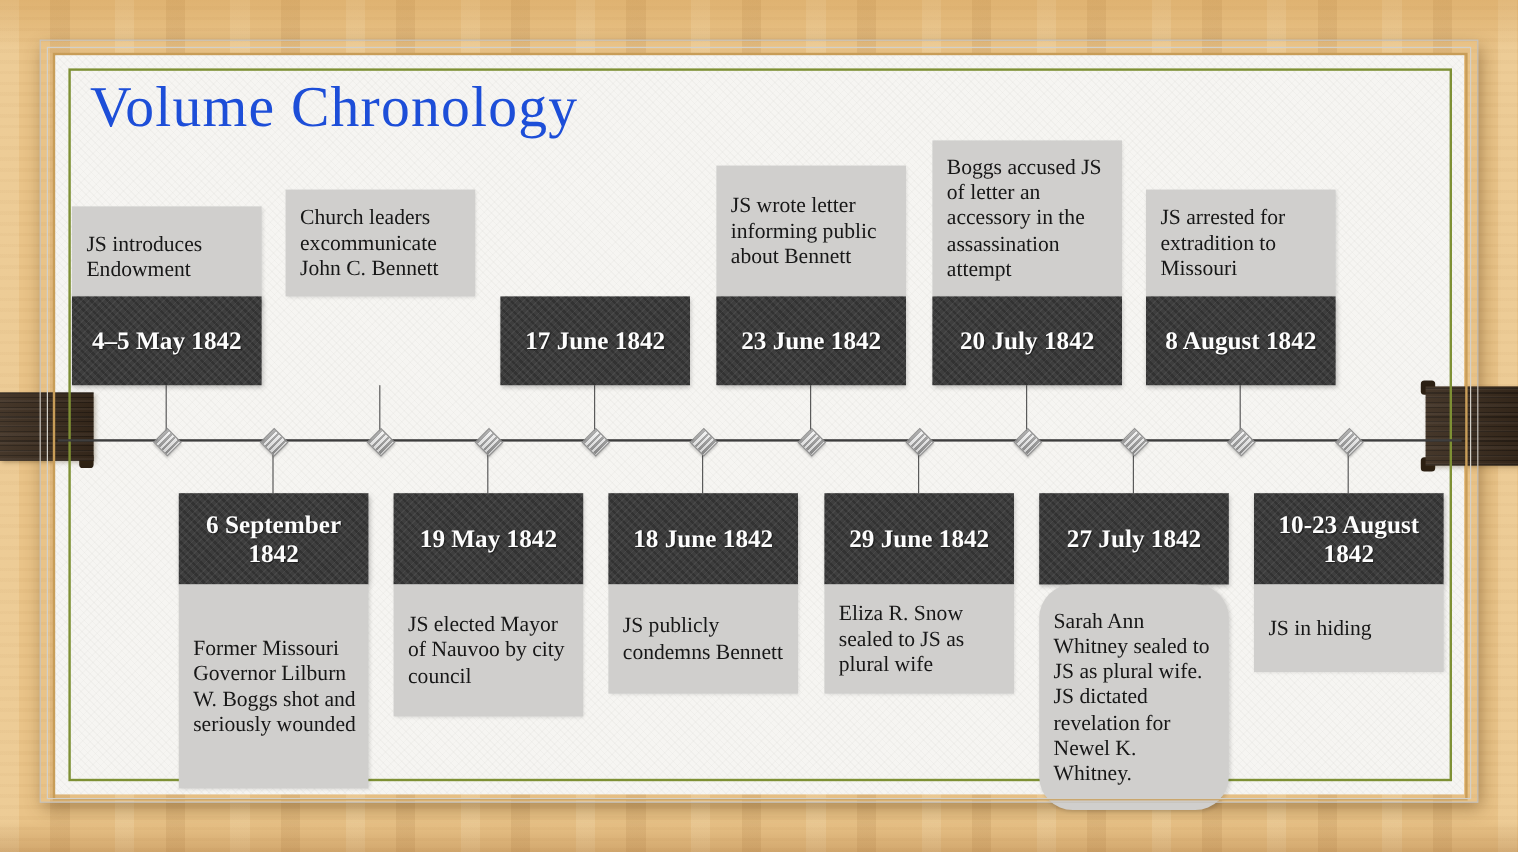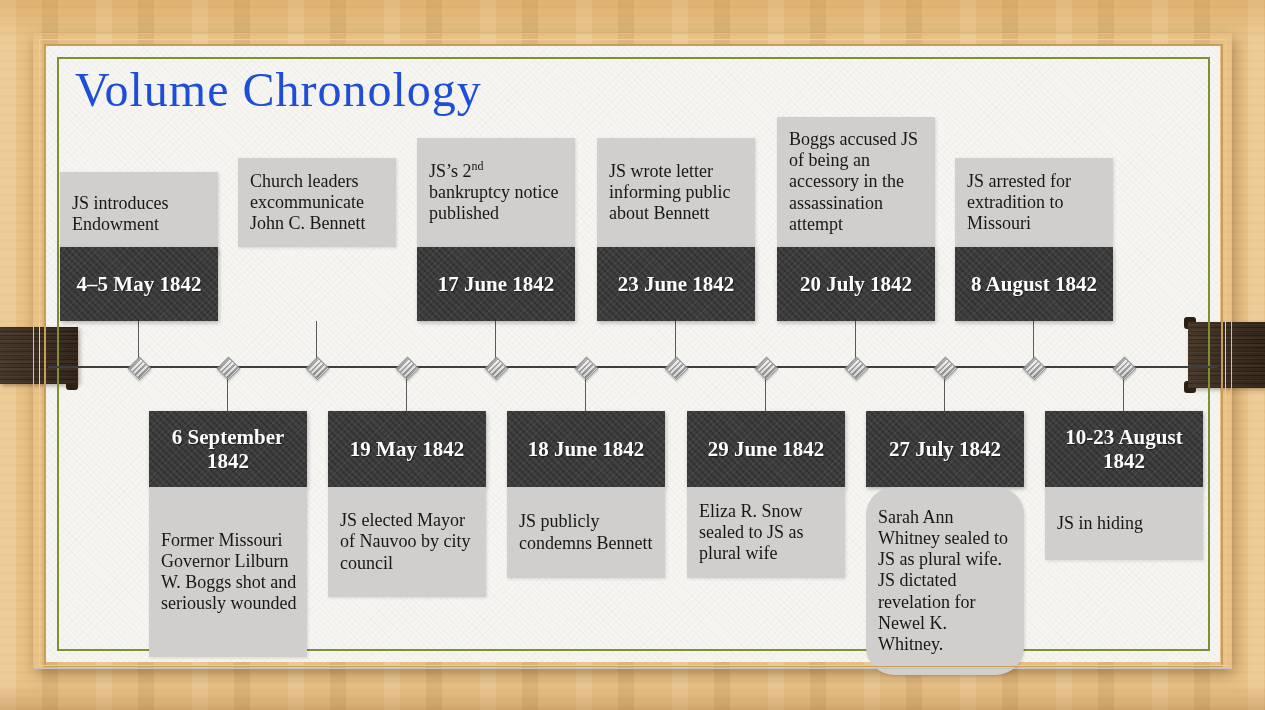--- a/index.html
+++ b/index.html
@@ -113,38 +113,35 @@
   <div class="datebox top">
     <div class="txt">4–5 May 1842</div>
   </div>
 </div>
 <div class="event" style="left:238px;">
   <div class="descbox" style="top:158px;height:89px;">
     <div class="txt">Church leaders excommunicate John C. Bennett</div>
   </div>
 </div>
 <div class="event" style="left:417px;">
-  <div class="descbox" style="top:138px;height:109px;">
-    <div class="txt"><span>JS’s 2</span><sup>nd</sup><span> bankruptcy notice published</span></div>
-  </div>
   <div class="datebox top">
     <div class="txt">17 June 1842</div>
   </div>
 </div>
 <div class="event" style="left:597px;">
   <div class="descbox" style="top:138px;height:109px;">
     <div class="txt">JS wrote letter informing public about Bennett</div>
   </div>
   <div class="datebox top">
     <div class="txt">23 June 1842</div>
   </div>
 </div>
 <div class="event" style="left:777px;">
   <div class="descbox" style="top:117px;height:130px;">
-    <div class="txt">Boggs accused JS of being an accessory in the assassination attempt</div>
+    <div class="txt">Boggs accused JS of letter an accessory in the assassination attempt</div>
   </div>
   <div class="datebox top">
     <div class="txt">20 July 1842</div>
   </div>
 </div>
 <div class="event" style="left:955px;">
   <div class="descbox" style="top:158px;height:89px;">
     <div class="txt">JS arrested for extradition to Missouri</div>
   </div>
   <div class="datebox top">

